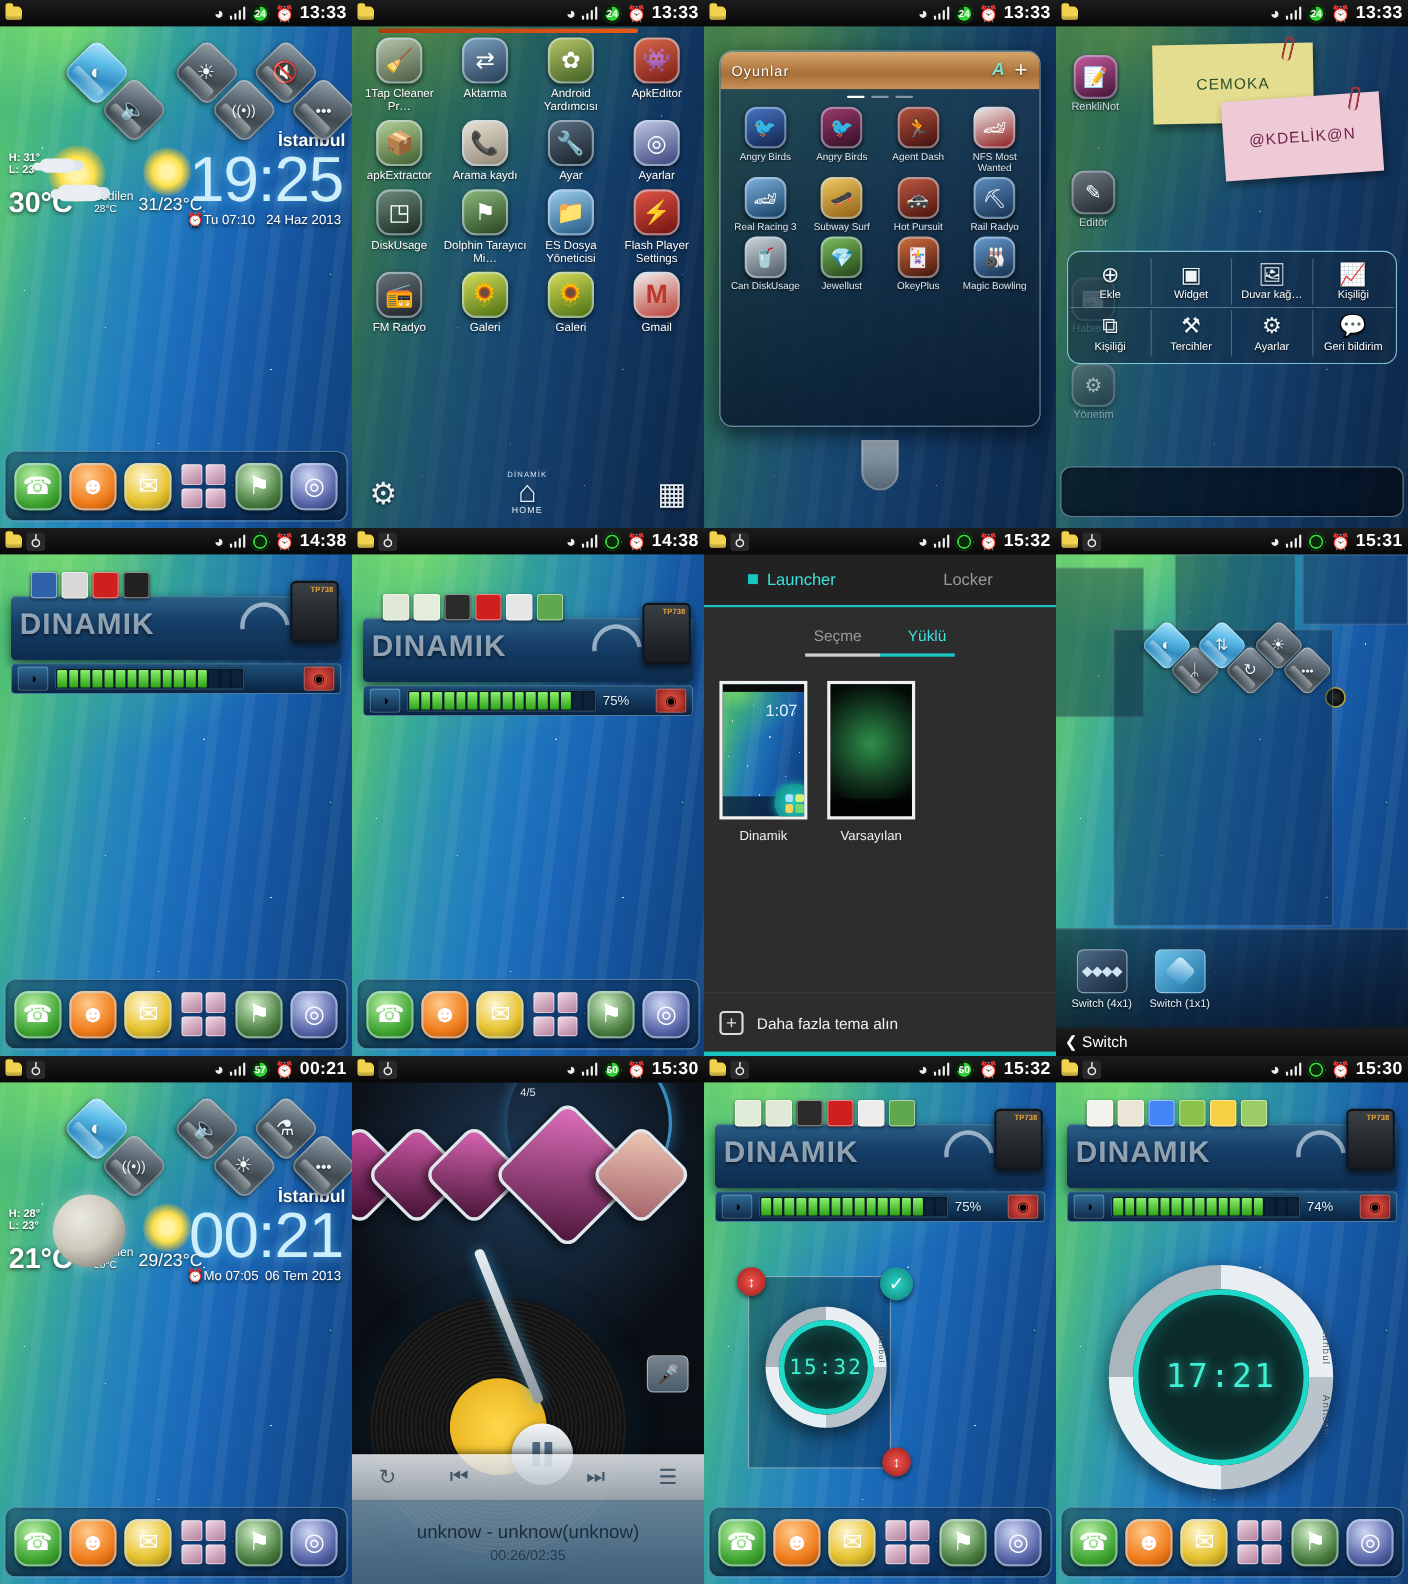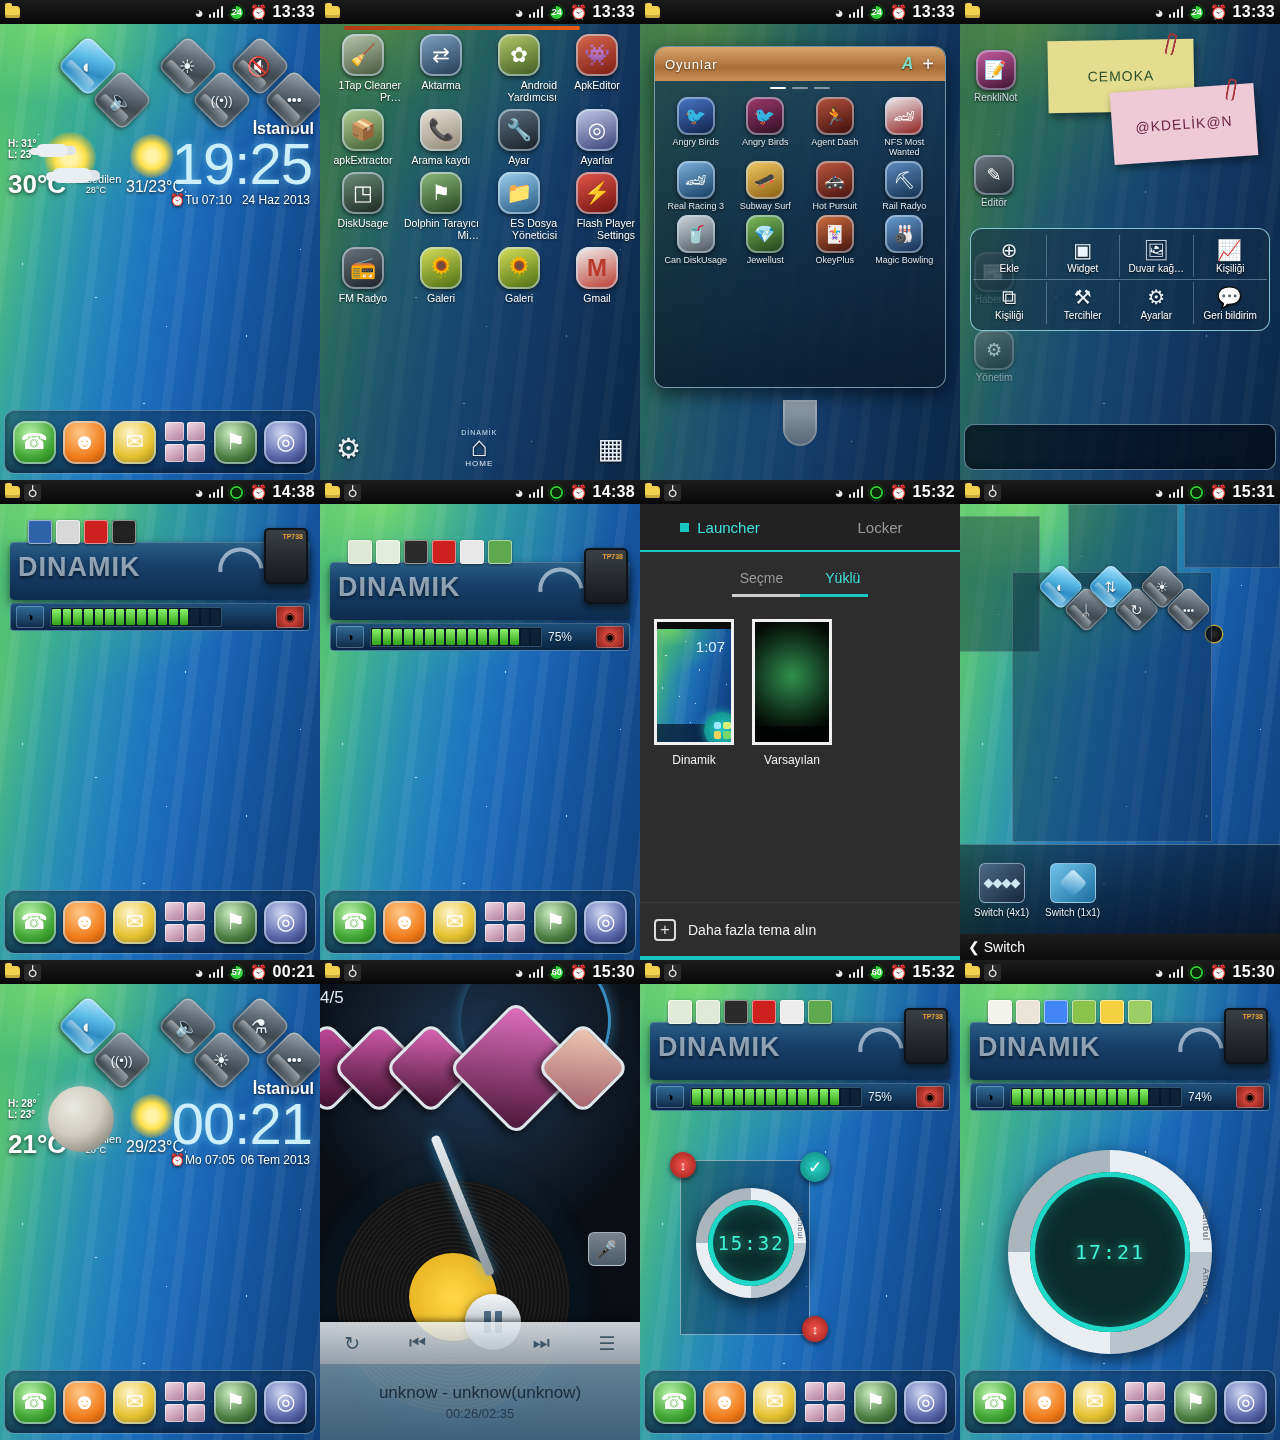--- a/index.html
+++ b/index.html
@@ -185,21 +185,21 @@
     background:linear-gradient(90deg,#b03c10,#e85a18); border-radius:2px; z-index:30;}
   .agrid { display:grid; grid-template-columns:repeat(4,1fr); row-gap:6px; }
   .aitem { display:flex;flex-direction:column;align-items:center;gap:3px; }
   .aicon {
     width:42px;height:42px;border-radius:13px;
     box-shadow:0 2px 4px rgba(0,0,0,.55), inset 0 0 0 2px rgba(205,225,240,.55);
     display:flex;align-items:center;justify-content:center;font-size:21px;
     background: linear-gradient(160deg,#8c979f,#2f3940);
     color:#fff;
   }
-  .alabel { font-size:10.5px; color:#fff; text-align:right; line-height:12px;
+  .alabel { font-size:10.5px; color:#fff; text-align:center; line-height:12px;
     text-shadow:0 1px 2px rgba(0,0,0,.85); max-width:76px; }
   .drawer-bar { position:absolute; left:0;right:0;bottom:6px;height:52px;
     display:flex;align-items:center;justify-content:space-between;padding:0 16px; z-index:22;}
   .db-icon { font-size:28px; color:#e8eef4; text-shadow:0 1px 3px rgba(0,0,0,.8); }
   .home-btn { position:relative; display:flex;flex-direction:column;align-items:center; }
   .home-btn .hlbl { font-size:8px; color:#dfe9f2; letter-spacing:1px; margin-top:-4px;}
   .home-top { font-size:7px;color:#cfe0ee;letter-spacing:1px;margin-bottom:-5px;}
 
   
   .folder {
@@ -348,37 +348,37 @@
      box-shadow:0 1px 3px rgba(0,0,0,.5), inset 0 0 0 1px rgba(255,255,255,.5);}
 
   
   .ringclock{position:absolute;z-index:20;border-radius:50%;
      background:conic-gradient(#e9eef3 0 25%, #b8c3cb 25% 50%, #e9eef3 50% 75%, #aab5bd 75% 100%);
      box-shadow:0 6px 18px rgba(0,0,0,.6);
      display:flex;align-items:center;justify-content:center;}
   .ringclock .inner{width:78%;height:78%;border-radius:50%;
      background:#0c2b2a; box-shadow:inset 0 0 0 5px #1fd9c8, inset 0 0 22px rgba(32,220,200,.45);
      display:flex;align-items:center;justify-content:center;}
-  .ringclock .tm{font-size:20px;color:#3ef0d4;letter-spacing:2px;
+  .ringclock .tm{font-size:30px;color:#3ef0d4;letter-spacing:2px;
      text-shadow:0 0 10px rgba(60,240,215,.9);font-family:"DejaVu Sans Mono",monospace;}
   .rc-city{position:absolute;font-size:9px;color:#4a5560;letter-spacing:1px;}
   .rc-hand{position:absolute;width:26px;height:26px;border-radius:50%;
      display:flex;align-items:center;justify-content:center;font-size:13px;color:#fff;}
   .rc-hand.red{background:radial-gradient(circle,#f2564f,#9c1a16);box-shadow:0 2px 5px rgba(0,0,0,.6);}
   .rc-hand.ok{background:radial-gradient(circle,#2ad3c7,#0d7e78);box-shadow:0 2px 5px rgba(0,0,0,.6);
      width:30px;height:30px;font-size:17px;}
   .resizebox{position:absolute;border:1px solid rgba(255,255,255,.45);
      background:rgba(0,20,45,.35);z-index:18;}
 
   
   .music{position:absolute;inset:24px 0 0 0;background:#0c0d10;z-index:20;overflow:hidden;}
   .mu-bg{position:absolute;inset:0;background:
      radial-gradient(circle at 50% 18%, rgba(40,90,140,.55) 0%, rgba(10,14,20,.9) 44%),
      linear-gradient(#14161c,#08090c);}
-  .mu-count{position:absolute;left:0;right:0;top:4px;font-size:17px;color:#dfe9f4;}
+  .mu-count{position:absolute;left:0;right:0;top:4px;text-align:center;font-size:10px;color:#dfe9f4;}
   .mu-arc{position:absolute;left:44%;top:-38px;width:150px;height:150px;border-radius:50%;
      border:3px solid rgba(70,180,245,.75);border-bottom-color:transparent;
      border-left-color:transparent;transform:rotate(12deg);
      box-shadow:0 0 14px rgba(70,180,245,.45);}
   .mu-covers{position:absolute;left:-12px;top:36px;display:flex;align-items:center;}
   .mu-cv{width:66px;height:66px;border-radius:12px;transform:rotate(45deg);
      border:3px solid #dfe6ec;margin-left:-14px;
      box-shadow:0 4px 10px rgba(0,0,0,.7);overflow:hidden;position:relative;}
   .mu-cv.big{width:96px;height:96px;margin-left:4px;}
   .vinyl{position:absolute;left:16px;top:196px;width:234px;height:234px;border-radius:50%;

